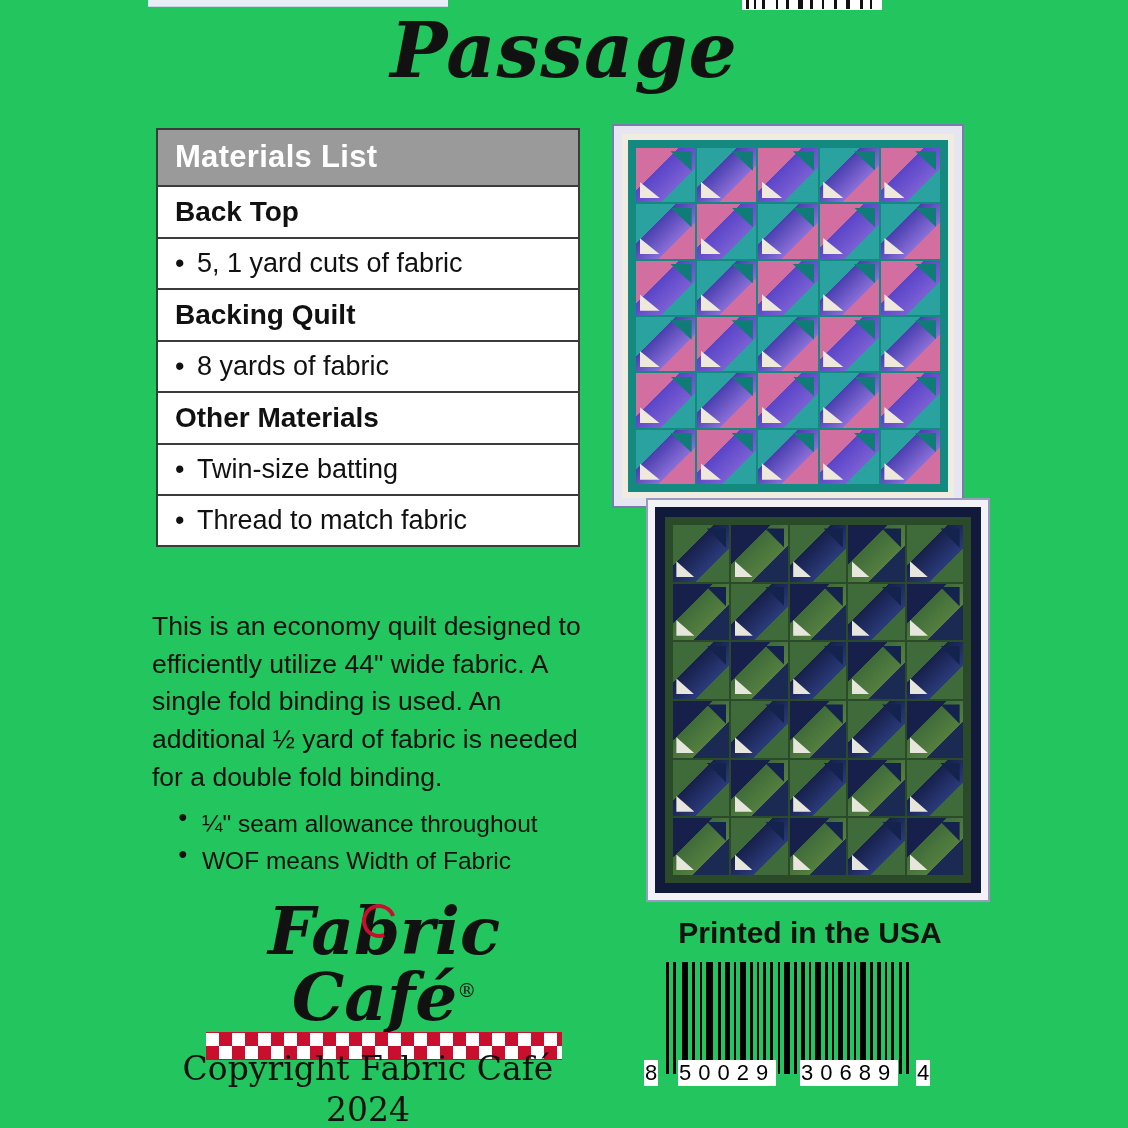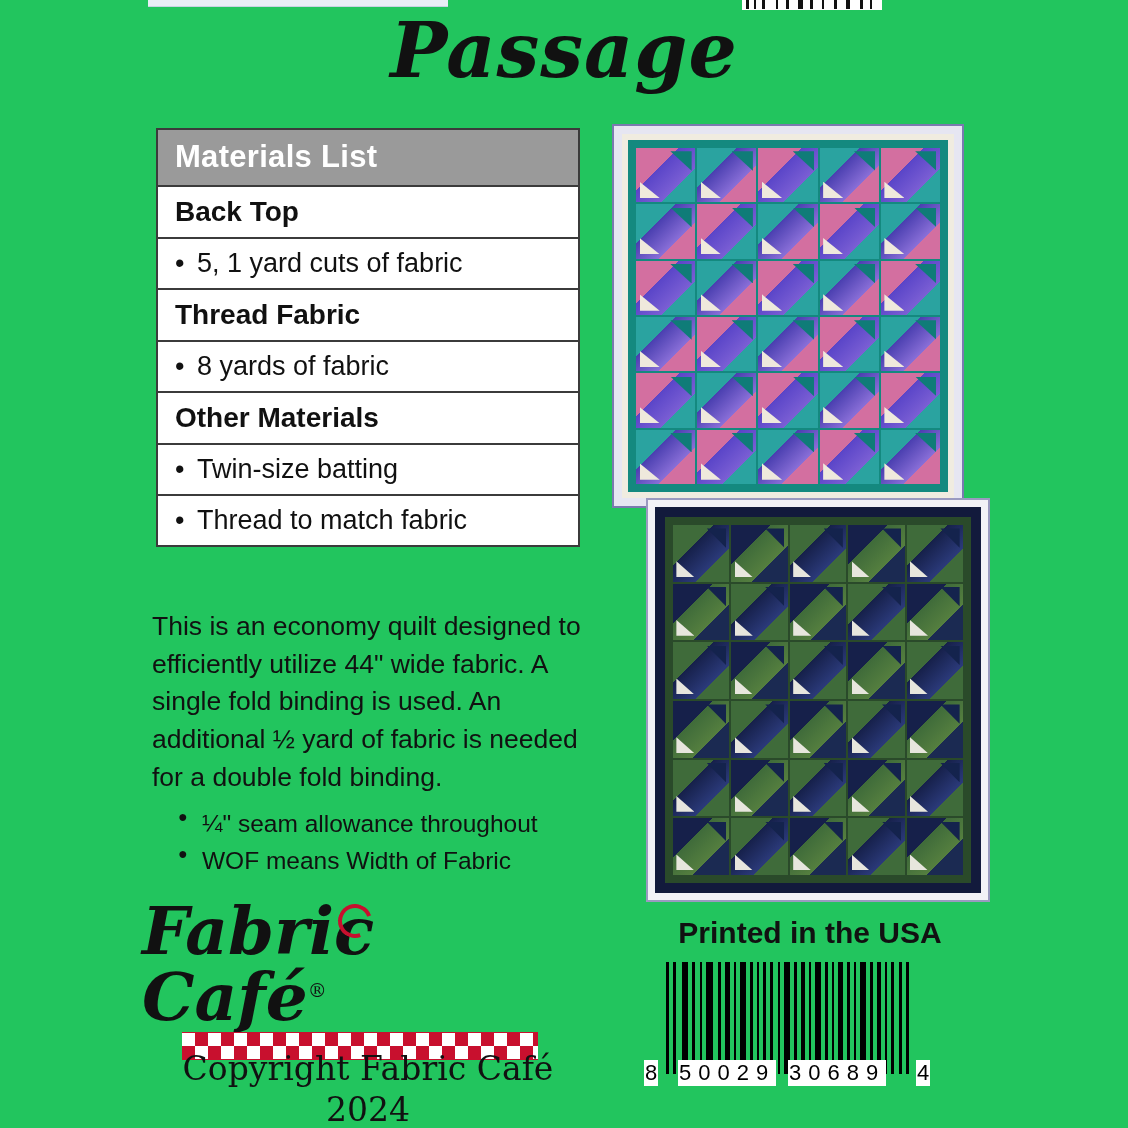--- a/index.html
+++ b/index.html
@@ -124,24 +124,24 @@
     content: "\25CF";
     position: absolute;
     left: 2px;
     top: -1px;
     font-size: 16px;
   }
 
   
   .logo {
     position: absolute;
-    left: 142px;
+    left: 166px;
     top: 898px;
     width: 436px;
-    text-align: left;
+    text-align: center;
   }
   .logo .brand {
     font-family: "DejaVu Serif", serif;
     font-style: italic;
     font-weight: 700;
     font-size: 66px;
     color: #111111;
     line-height: 1.0;
     position: relative;
     display: inline-block;
@@ -373,21 +373,21 @@
   <div class="title">Passage</div>
 
   <div class="materials">
     <div class="hdr">Materials List</div>
 
     <div class="row section">Back Top</div>
     <div class="row item">
       <span class="bullet">•</span><span>5, 1 yard cuts of fabric</span>
     </div>
 
-    <div class="row section">Thread Fabric</div>
+    <div class="row section">Backing Quilt</div>
     <div class="row item">
       <span class="bullet">•</span><span>8 yards of fabric</span>
     </div>
 
     <div class="row section">Other Materials</div>
     <div class="row item">
       <span class="bullet">•</span><span>Twin-size batting</span>
     </div>
     <div class="row item">
       <span class="bullet">•</span><span>Thread to match fabric</span>
@@ -651,18 +651,18 @@
       <div class="bar" style="left:210px;width:3px"></div>
       <div class="bar" style="left:217px;width:4px"></div>
       <div class="bar" style="left:225px;width:2px"></div>
       <div class="bar" style="left:231px;width:3px"></div>
       <div class="bar" style="left:239px;width:3px"></div>
       <div class="bar" style="left:246px;width:3px"></div>
     </div>
     <div class="digits">
       <span style="left:-16px">8</span>
       <span style="left:18px;letter-spacing:7px">50029</span>
-      <span style="left:128px;letter-spacing:7px">30689</span>
+      <span style="left:140px;letter-spacing:7px">30689</span>
       <span style="left:256px">4</span>
     </div>
   </div>
 
 </div>
 
 </body></html>

